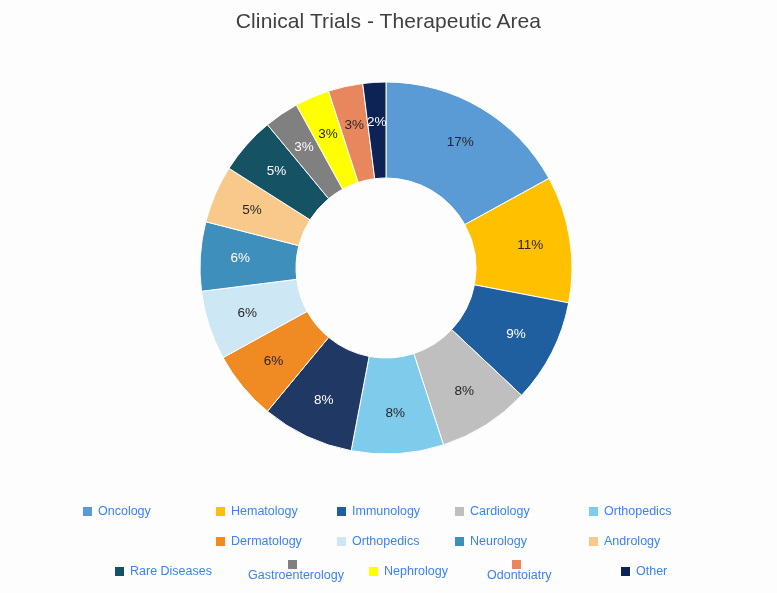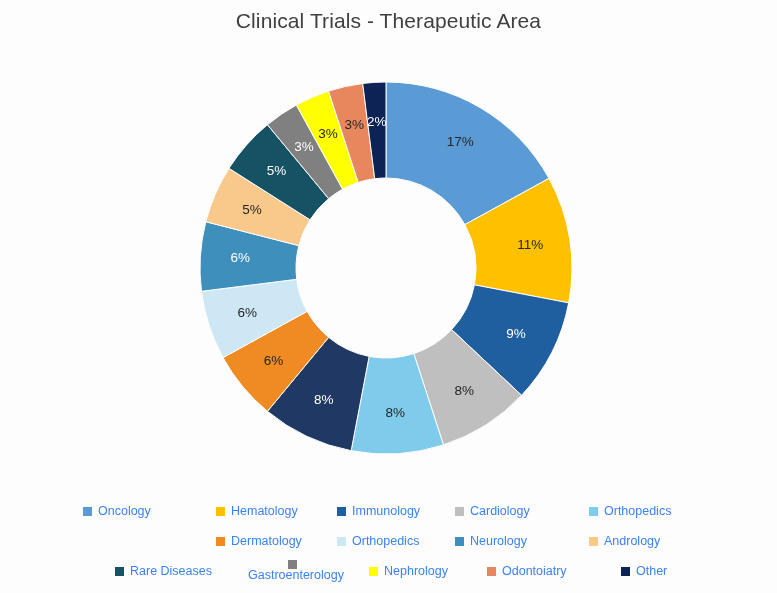--- a/index.html
+++ b/index.html
@@ -179,21 +179,21 @@
           <span class="legend-label">Rare Diseases</span>
         </div>
         <div class="legend-item" style="left: 216px; flex-direction: column;">
           <span class="legend-swatch" style="background: rgb(128, 128, 128);"></span>
           <span class="legend-label">Gastroenterology</span>
         </div>
         <div class="legend-item" style="left: 337px;">
           <span class="legend-swatch" style="background: rgb(255, 255, 0);"></span>
           <span class="legend-label">Nephrology</span>
         </div>
-        <div class="legend-item" style="left: 455px;">
+        <div class="legend-item" style="left: 455px; flex-direction: column;">
           <span class="legend-swatch" style="background: rgb(232, 135, 94);"></span>
           <span class="legend-label">Odontoiatry</span>
         </div>
         <div class="legend-item" style="left: 589px;">
           <span class="legend-swatch" style="background: rgb(13, 34, 85);"></span>
           <span class="legend-label">Other</span>
         </div>
       </div>
   </div>
 

